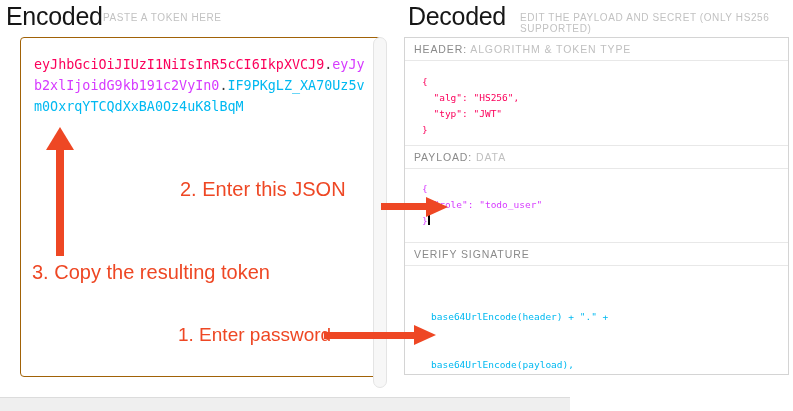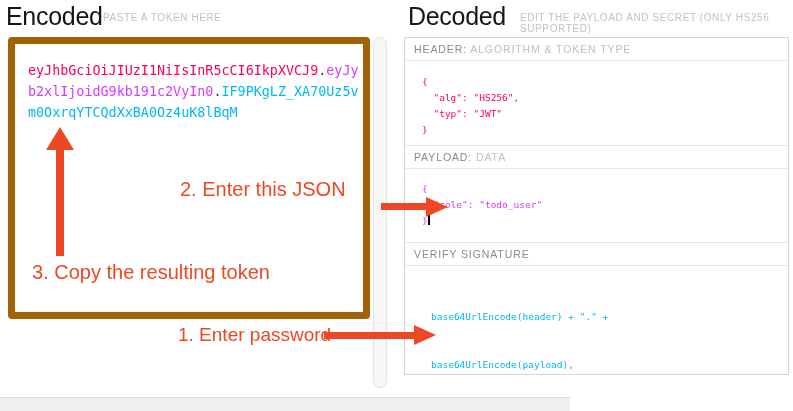--- a/index.html
+++ b/index.html
@@ -6,22 +6,22 @@
   html,body { margin:0; padding:0; }
   body {
     width:793px; height:411px; position:relative; overflow:hidden;
     background:#ffffff; font-family:"Liberation Sans", sans-serif;
   }
   .col-title { position:absolute; top:2px; font-size:25px; font-weight:400; color:#161616; letter-spacing:-0.3px; }
   .col-sub   { position:absolute; top:12px; font-size:10px; color:#c2c2c2; letter-spacing:0.6px; }
 
   
   .token-box {
-    position:absolute; left:8px; top:37px; width:362px; height:282px;
-    background:#fff; border:7px solid #a16207; border-radius:4px;
+    position:absolute; left:20px; top:37px; width:362px; height:340px;
+    background:#fff; border:1px solid #a16207; border-radius:4px;
   }
   .token-text {
     position:absolute; left:13px; top:16px; width:334px;
     font-family:"DejaVu Sans Mono", monospace; font-size:13.4px; line-height:21px;
     white-space:pre-wrap; word-break:break-all;
   }
   .seg-h { color:#fb015b; }
   .seg-p { color:#d63aff; }
   .seg-s { color:#00b9f1; }
   .seg-dot { color:#3a3a3a; }

